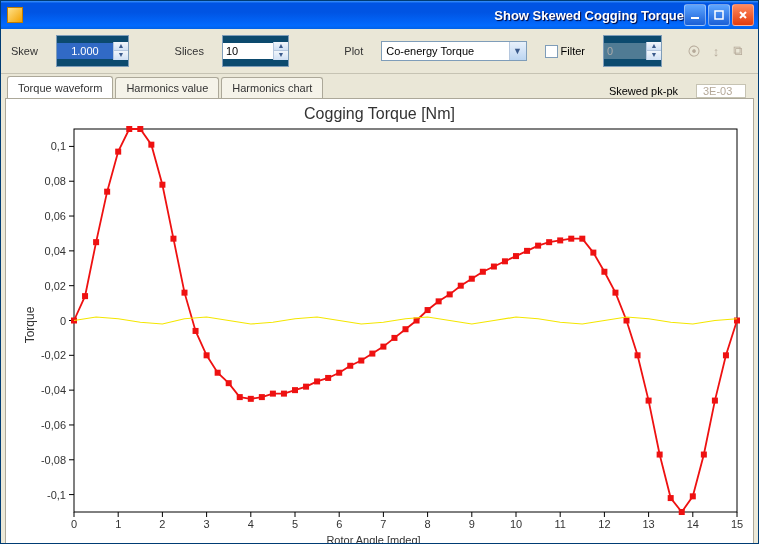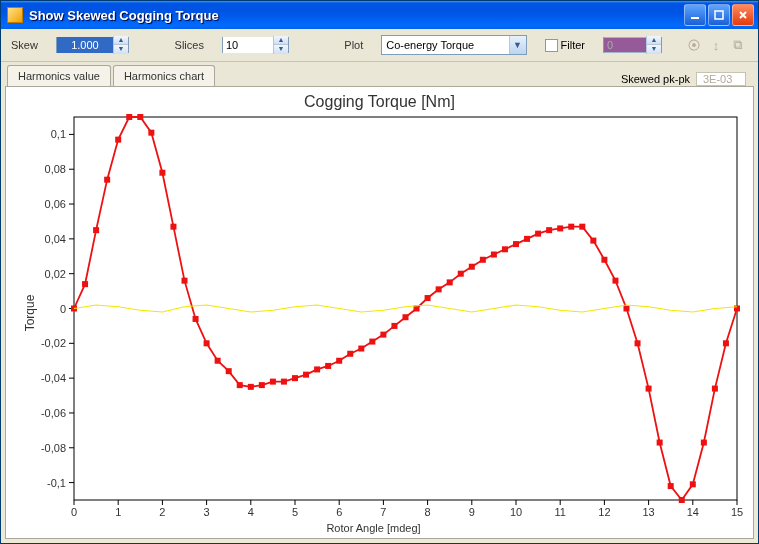--- a/index.html
+++ b/index.html
@@ -22,21 +22,21 @@
     color: #fff;
     font-weight: bold;
     font-size: 13px;
   }
   .titlebar .appicon {
     width: 16px; height: 16px;
     background: linear-gradient(135deg,#ffe28a,#f2a100);
     border:1px solid #c07c00;
     margin-right: 6px;
   }
-  .titlebar .title { flex: 1; text-shadow: 1px 1px 1px #003; }
+  .titlebar .title { flex: 1; text-shadow: 1px 1px 1px #003; text-align: right; }
   .winbtns { display:flex; gap:2px; }
   .winbtn {
     width: 22px; height: 22px;
     border-radius: 3px;
     border: 1px solid #fff6;
     display:flex; align-items:center; justify-content:center;
     color:#fff; font-weight:bold; font-size:12px;
   }
   .winbtn.min, .winbtn.max { background: linear-gradient(to bottom,#5ea6ff,#1a5fd6); }
   .winbtn.close { background: linear-gradient(to bottom,#ff8a5f,#e33b0c); }
@@ -44,22 +44,22 @@
     background: #eae7d7;
     border-bottom: 1px solid #c6c3b3;
     padding: 6px 10px;
     display:flex;
     align-items:center;
     gap: 18px;
   }
   .lbl { color:#333; }
   .numinput {
     display:flex; align-items:center;
-    border:1px solid #7f9db9; background:#701a75;
-    height:16px;
+    border:1px solid #7f9db9; background:#0c4a6e;
+    height:32px;
   }
   .numinput input {
     border:none; outline:none; font: inherit;
     width: 50px; padding: 2px 3px; text-align:left;
   }
   .numinput .spinners {
     display:flex; flex-direction:column;
     width:15px; border-left:1px solid #b5c7de;
   }
   .numinput .sp {
@@ -105,21 +105,21 @@
     color:#333;
     position:relative;
     border-radius:3px 3px 0 0;
   }
   .tab.active {
     background:#fff;
     z-index:2;
     padding-top:5px;
   }
   .tabbar .spacer{flex:1;}
-  .pkpk { display:flex; align-items:center; gap:6px; padding-right:6px;}
+  .pkpk { display:flex; align-items:center; gap:18px; padding-right:6px;}
   .pkpk .valbox{
     border:1px solid #c6c3b3; background:#fff;
     padding:0 6px; width:50px; color:#b5a999; text-align:left;
   }
   .chartarea {
     background:#fff;
     border:1px solid #aca899;
     margin:0 4px 4px 4px;
     height: calc(544px - 28px - 33px - 24px - 6px);
     position:relative;
@@ -201,20 +201,21 @@
     </div>
   </div>
   <div class="iconbtns">
     <div class="iconbtn">⦿</div>
     <div class="iconbtn">↕</div>
     <div class="iconbtn">⧉</div>
   </div>
 </div>
 
 <div class="tabbar">
+  <div class="tab active">Torque waveform</div>
   <div class="tab">Harmonics value</div>
   <div class="tab">Harmonics chart</div>
   <div class="spacer"></div>
   <div class="pkpk">
     <span>Skewed pk-pk</span>
     <div class="valbox">3E-03</div>
   </div>
 </div>
 
 <div class="chartarea">

